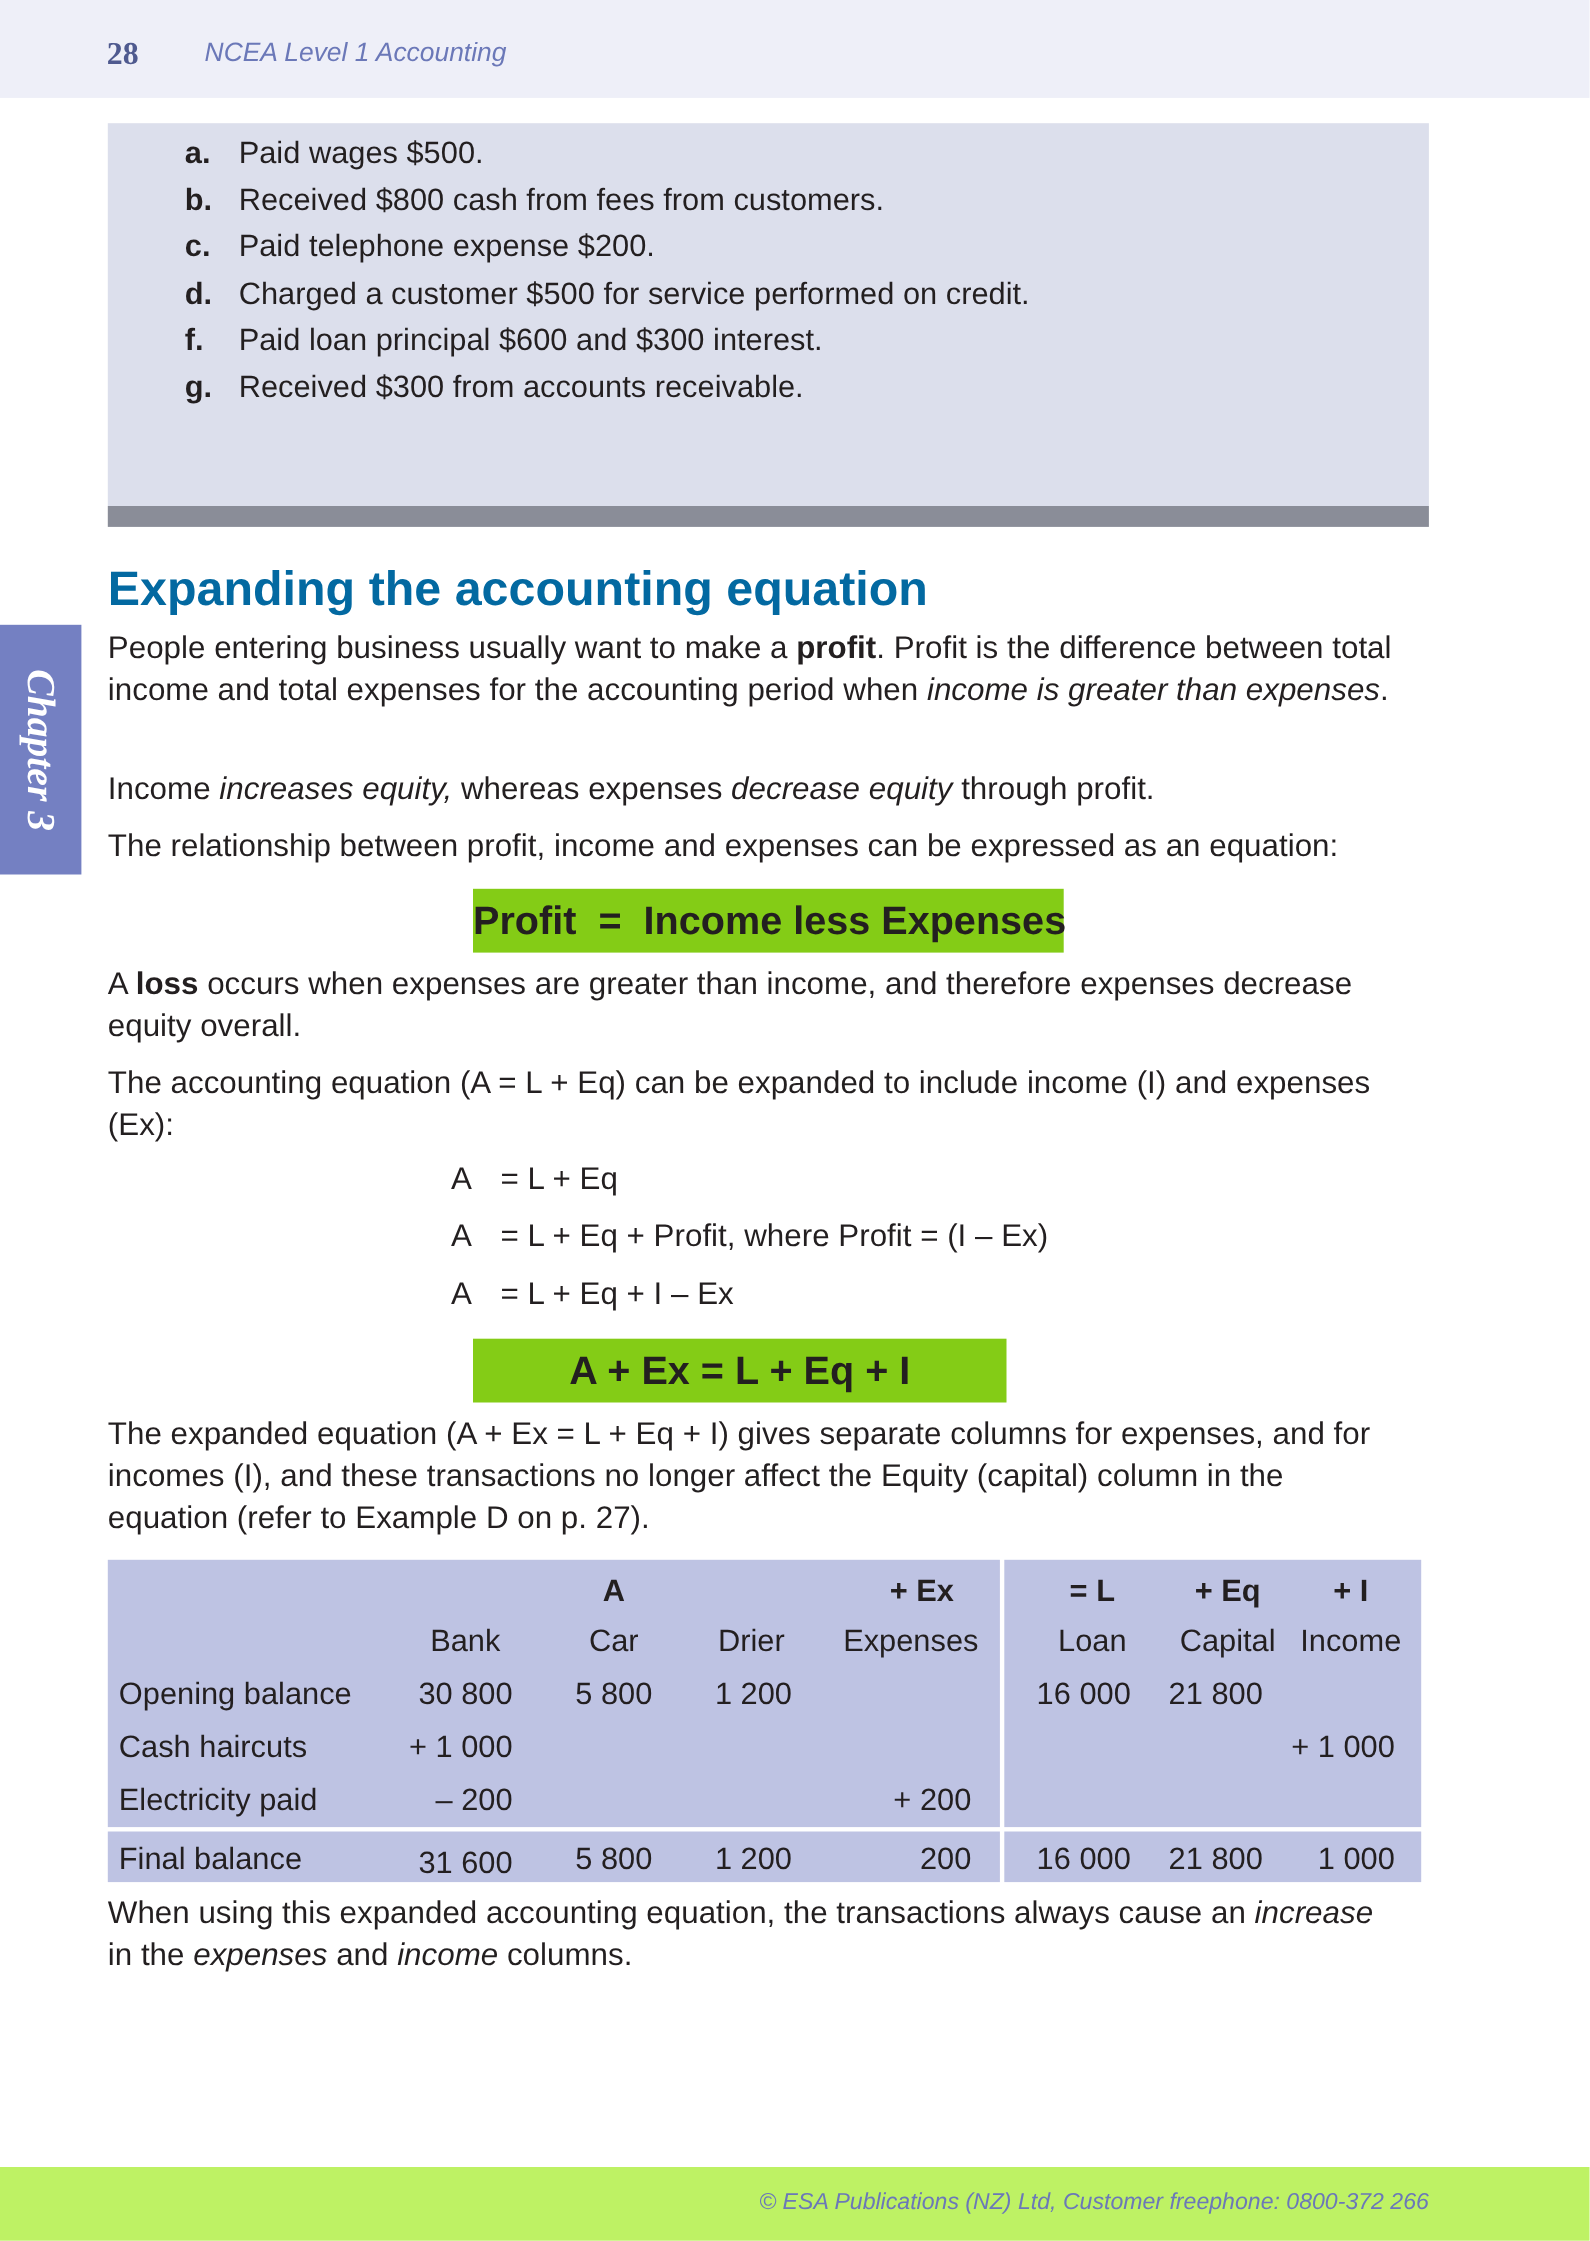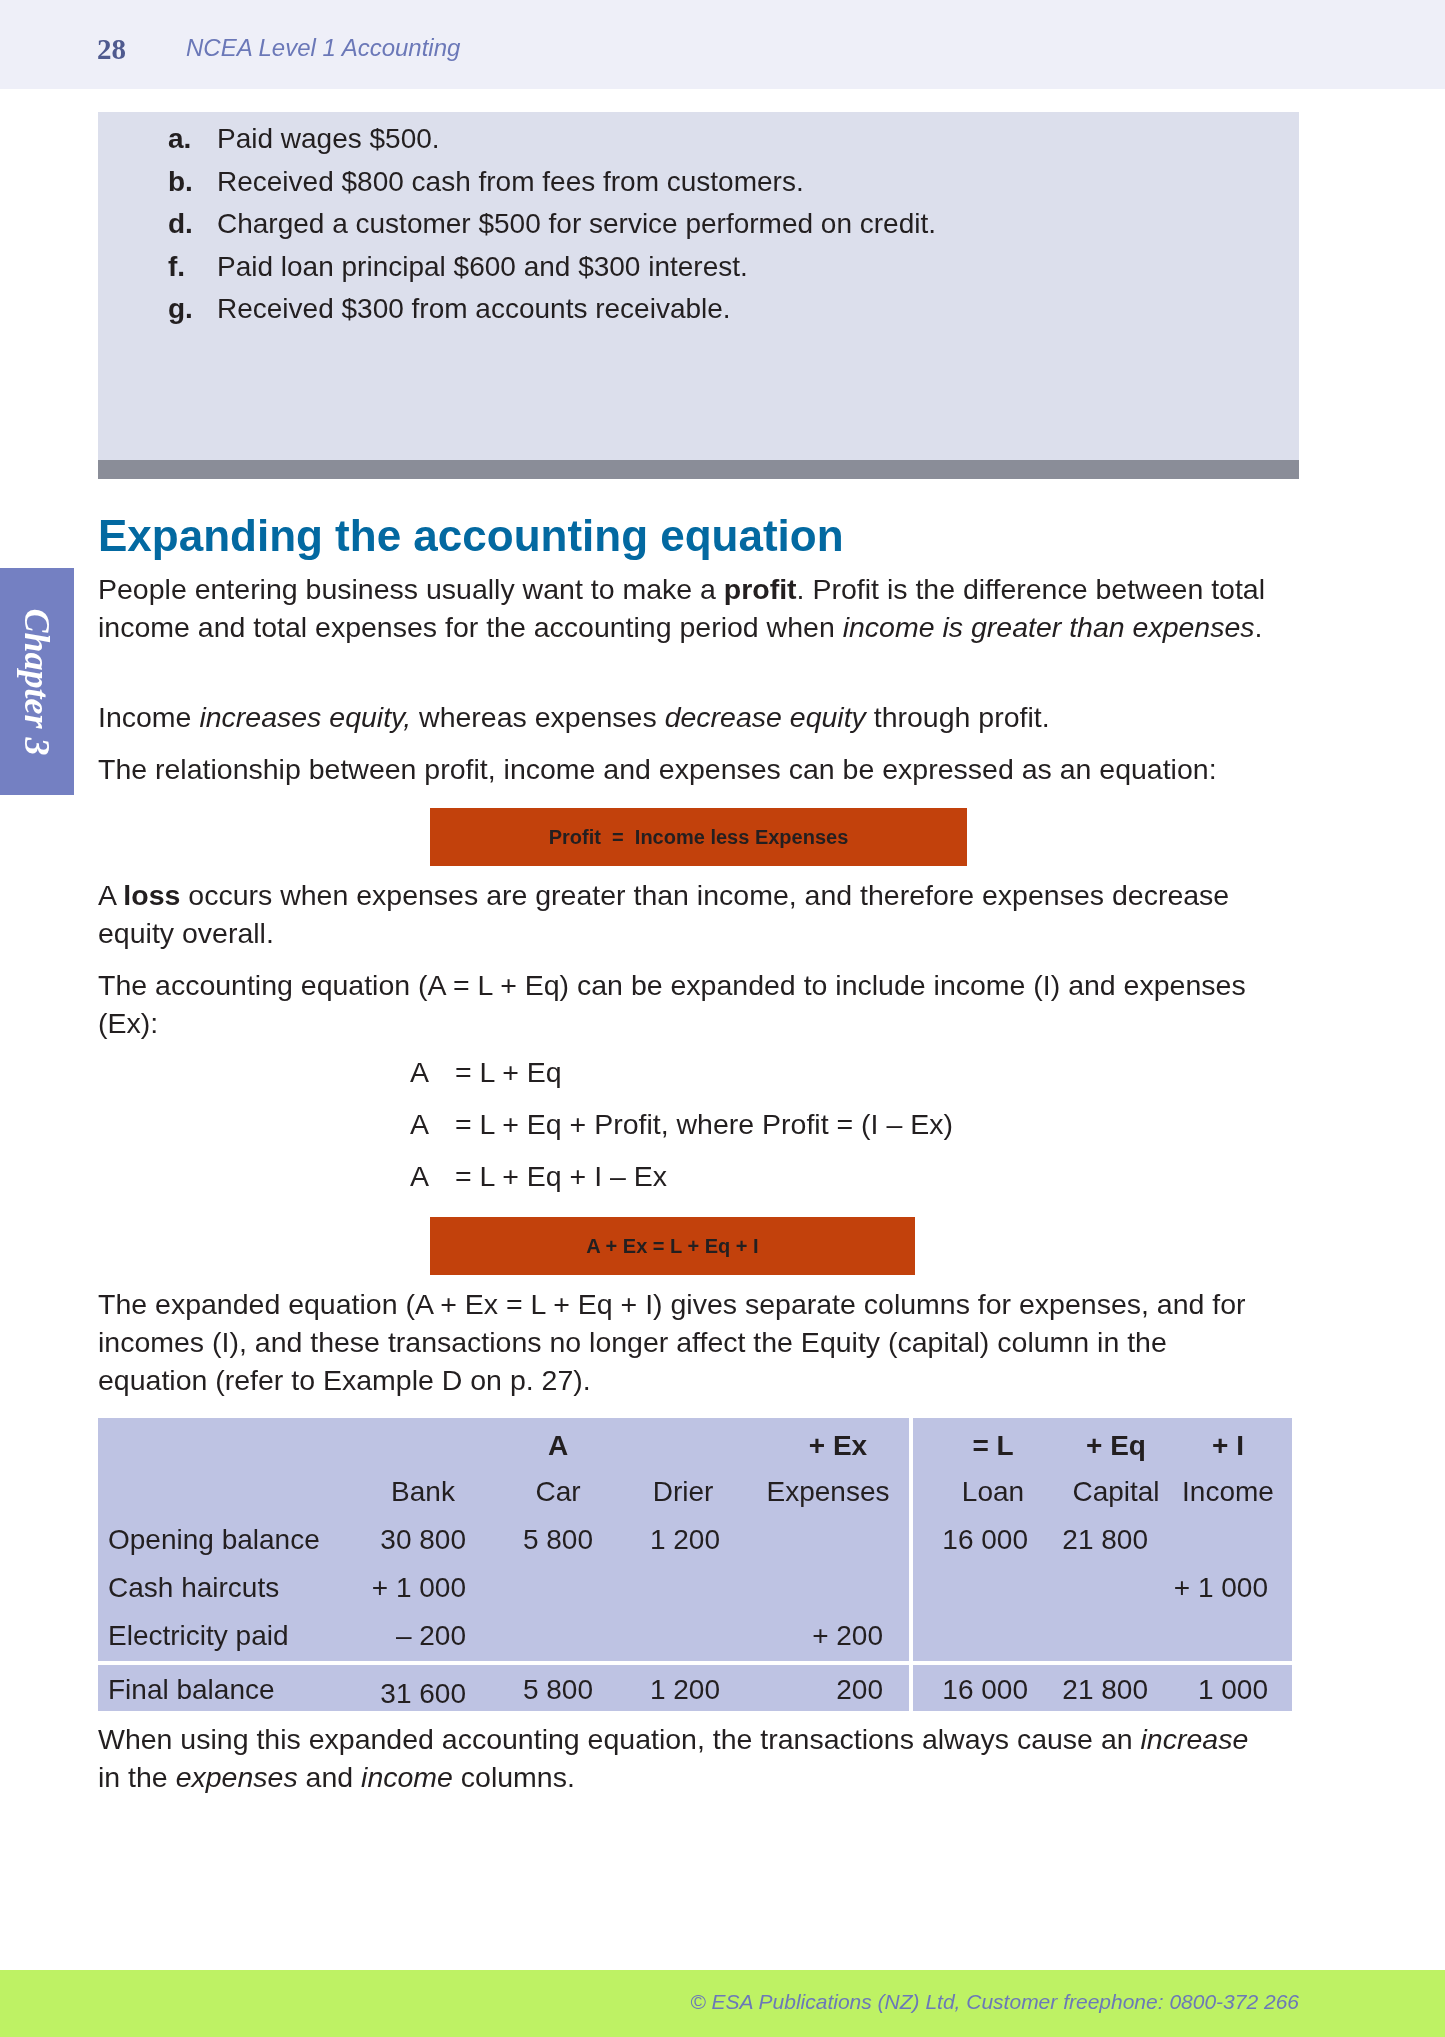--- a/index.html
+++ b/index.html
@@ -40,21 +40,21 @@
     font-size: 36px; white-space: nowrap;
   }
   .section-title {
     position: absolute; left: 98px; top: 511px; margin: 0; font-size: 44px; font-weight: bold;
     color: #0369a1; white-space: nowrap;
   }
   .para {
     position: absolute; left: 98px; width: 1180px; margin: 0; font-size: 28.5px; line-height: 38px;
   }
   .formula-box {
-    position: absolute; background: #c2410c; text-align: center; font-weight: bold; font-size: 20px;
+    position: absolute; background: #84cc16; text-align: center; font-weight: bold; font-size: 36px;
   }
   .eq-line { position: absolute; left: 410px; font-size: 28.5px; white-space: nowrap; }
   .eq-lhs { display: inline-block; width: 45px; }
   .ledger {
     position: absolute; left: 98px; top: 1418px; width: 1194px; height: 293px;
   }
   .ledger-bg-left { position: absolute; left: 0; top: 0; width: 811px; height: 243px; background: #bec3e3; }
   .ledger-bg-right { position: absolute; left: 815px; top: 0; width: 379px; height: 243px; background: #bec3e3; }
   .ledger-foot-left { position: absolute; left: 0; top: 247px; width: 811px; height: 46px; background: #bec3e3; }
   .ledger-foot-right { position: absolute; left: 815px; top: 247px; width: 379px; height: 46px; background: #bec3e3; }
@@ -75,20 +75,21 @@
 
 <div class="header-bar">
   <span class="page-number">28</span>
   <span class="book-title">NCEA Level 1 Accounting</span>
 </div>
 
 <div class="exercise-box">
   <ul class="exercise-list">
     <li class="exercise-item"><span class="exercise-letter">a.</span><span>Paid wages $500.</span></li>
     <li class="exercise-item"><span class="exercise-letter">b.</span><span>Received $800 cash from fees from customers.</span></li>
+    <li class="exercise-item"><span class="exercise-letter">c.</span><span>Paid telephone expense $200.</span></li>
     <li class="exercise-item"><span class="exercise-letter">d.</span><span>Charged a customer $500 for service performed on credit.</span></li>
     <li class="exercise-item"><span class="exercise-letter">f.</span><span>Paid loan principal $600 and $300 interest.</span></li>
     <li class="exercise-item"><span class="exercise-letter">g.</span><span>Received $300 from accounts receivable.</span></li>
   </ul>
 </div>
 <div class="exercise-bottom-bar"></div>
 
 <div class="chapter-tab">
   <span class="chapter-tab-label">Chapter 3</span>
 </div>

